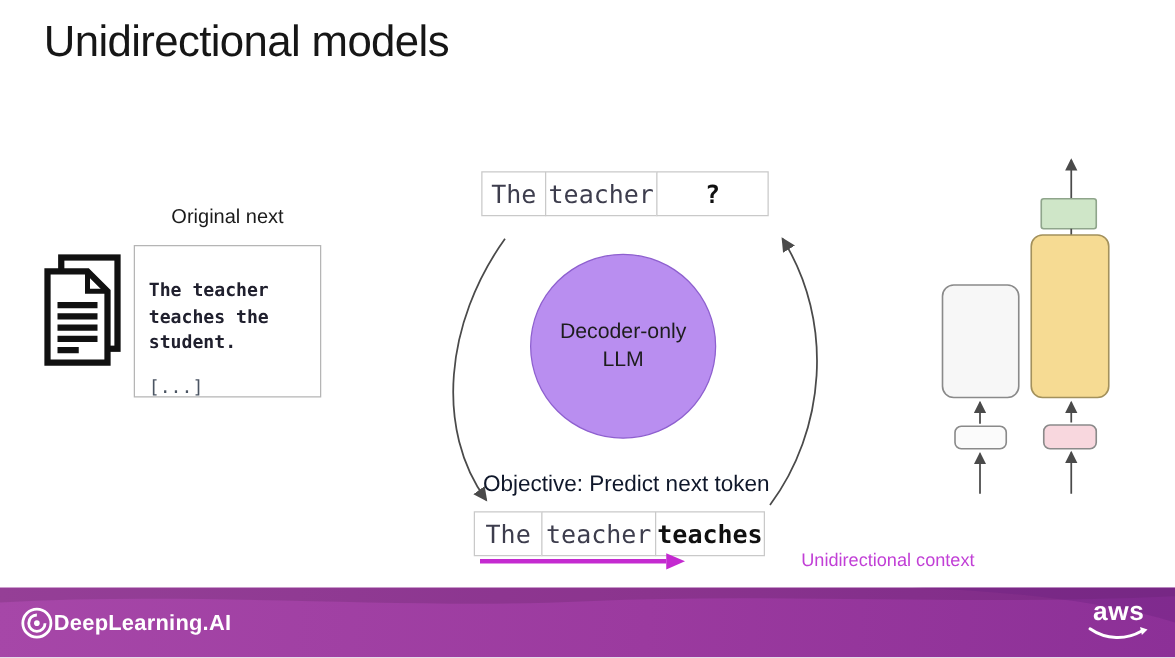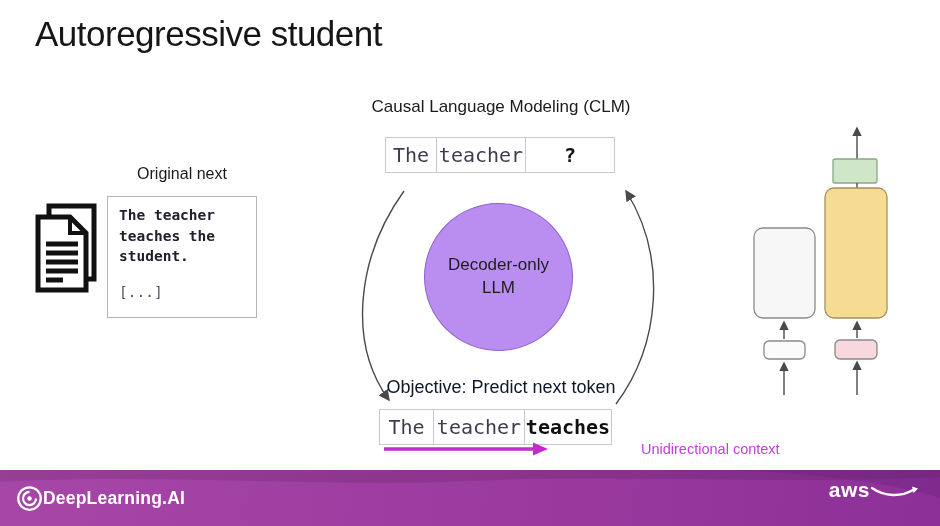--- a/index.html
+++ b/index.html
@@ -35,46 +35,45 @@
     font-size:17px; color:#1d1d1d; line-height:1.35;text-align:center;
   }
 
   .objective { left:378px; top:377px; width:246px; text-align:center; font-size:18px; font-weight:500; color:#0f172a; }
 
   .unidirectional { left:641px; top:441px; font-size:14.5px; color:#c13fd6; }
 
   .orig-label { left:106px; top:165px; width:152px; text-align:center; font-size:16px; color:#1b1b1b; }
   .orig-box {
     left:107px; top:196px; width:150px; height:122px;
-    background:#fff; border:1px solid #b5b5b5; padding:8px 11px;
+    background:#fff; border:1px solid #b5b5b5; padding:26px 11px;
     font-family:"DejaVu Sans Mono", monospace; font-size:14.5px; font-weight:bold;
     color:#20202e; line-height:1.42;
   }
   .orig-ellipsis { font-weight:normal; color:#4b5563; margin-top:15px; }
 
   .svg-layer { left:0; top:0; width:940px; height:526px; pointer-events:none; }
 
   .footer {
     left:0; bottom:0; width:940px; height:56px;
     background:linear-gradient(95deg,#a647a8 0%, #9b3a9f 55%, #8c3097 100%);
   }
   .footer-wave { position:absolute; left:0; top:0; width:100%; height:100%; }
   .brand { position:absolute; left:16px; top:0; height:100%; display:flex; align-items:center; gap:0; }
   .brand-text { color:#ffffff; font-size:17.5px; font-weight:700; letter-spacing:0.2px; }
-  .aws { position:absolute; right:20px; top:9px; display:flex; flex-direction:row; align-items:flex-end; }
+  .aws { position:absolute; right:20px; top:9px; display:flex; flex-direction:column; align-items:center; }
   .aws-text { color:#fff; font-size:21px; font-weight:700; letter-spacing:0.5px; line-height:1; }
 </style>
 </head>
 <body>
 
 <div class="slide">
 
-  <div class="abs title">Autoregressive student</div>
+  <div class="abs title">Unidirectional models</div>
 
-  <div class="abs clm-heading">Causal Language Modeling (CLM)</div>
 
   <div class="abs token-row token-row-top">
     <div class="token-cell w1">The</div>
     <div class="token-cell w2">teacher</div>
     <div class="token-cell w3 token-bold">?</div>
   </div>
 
   <div class="abs decoder-circle">
     <span>Decoder-only</span>
     <span>LLM</span>

